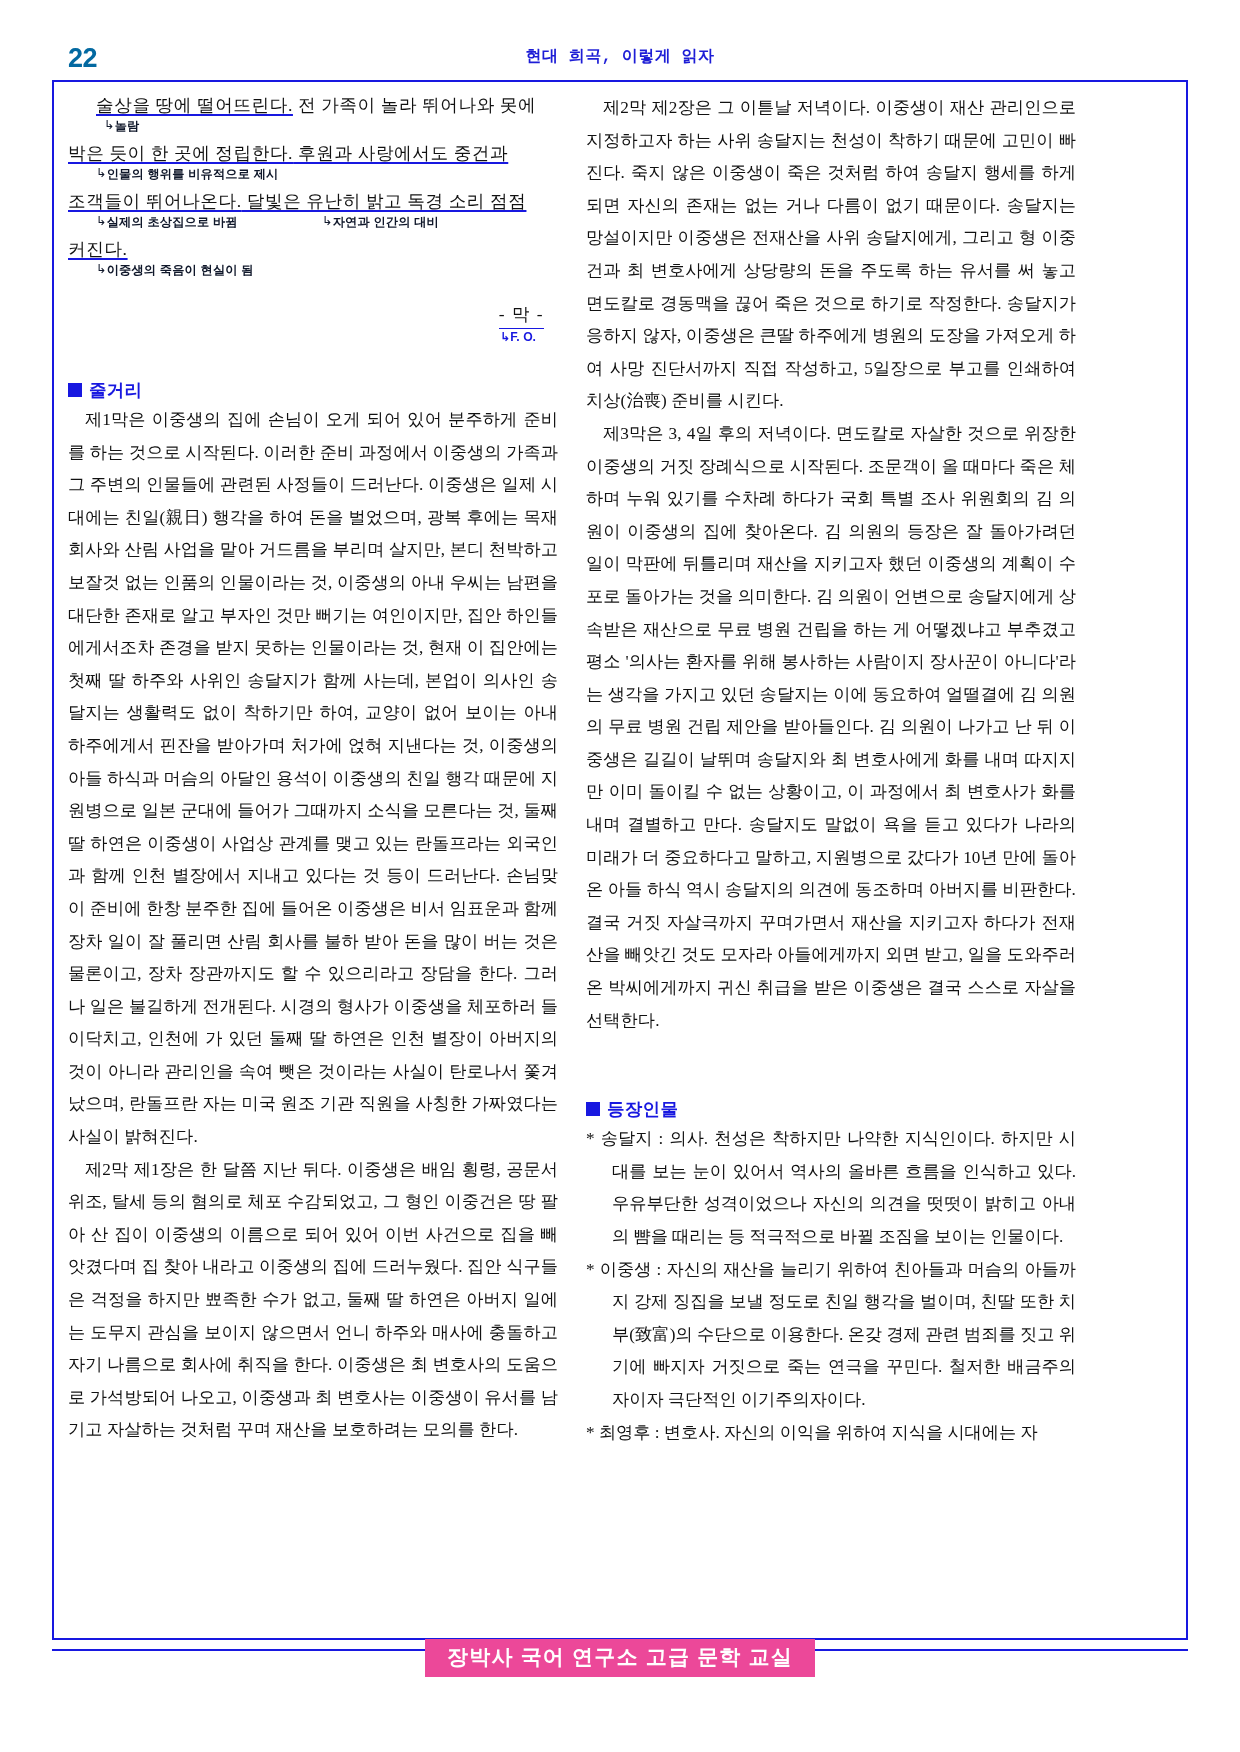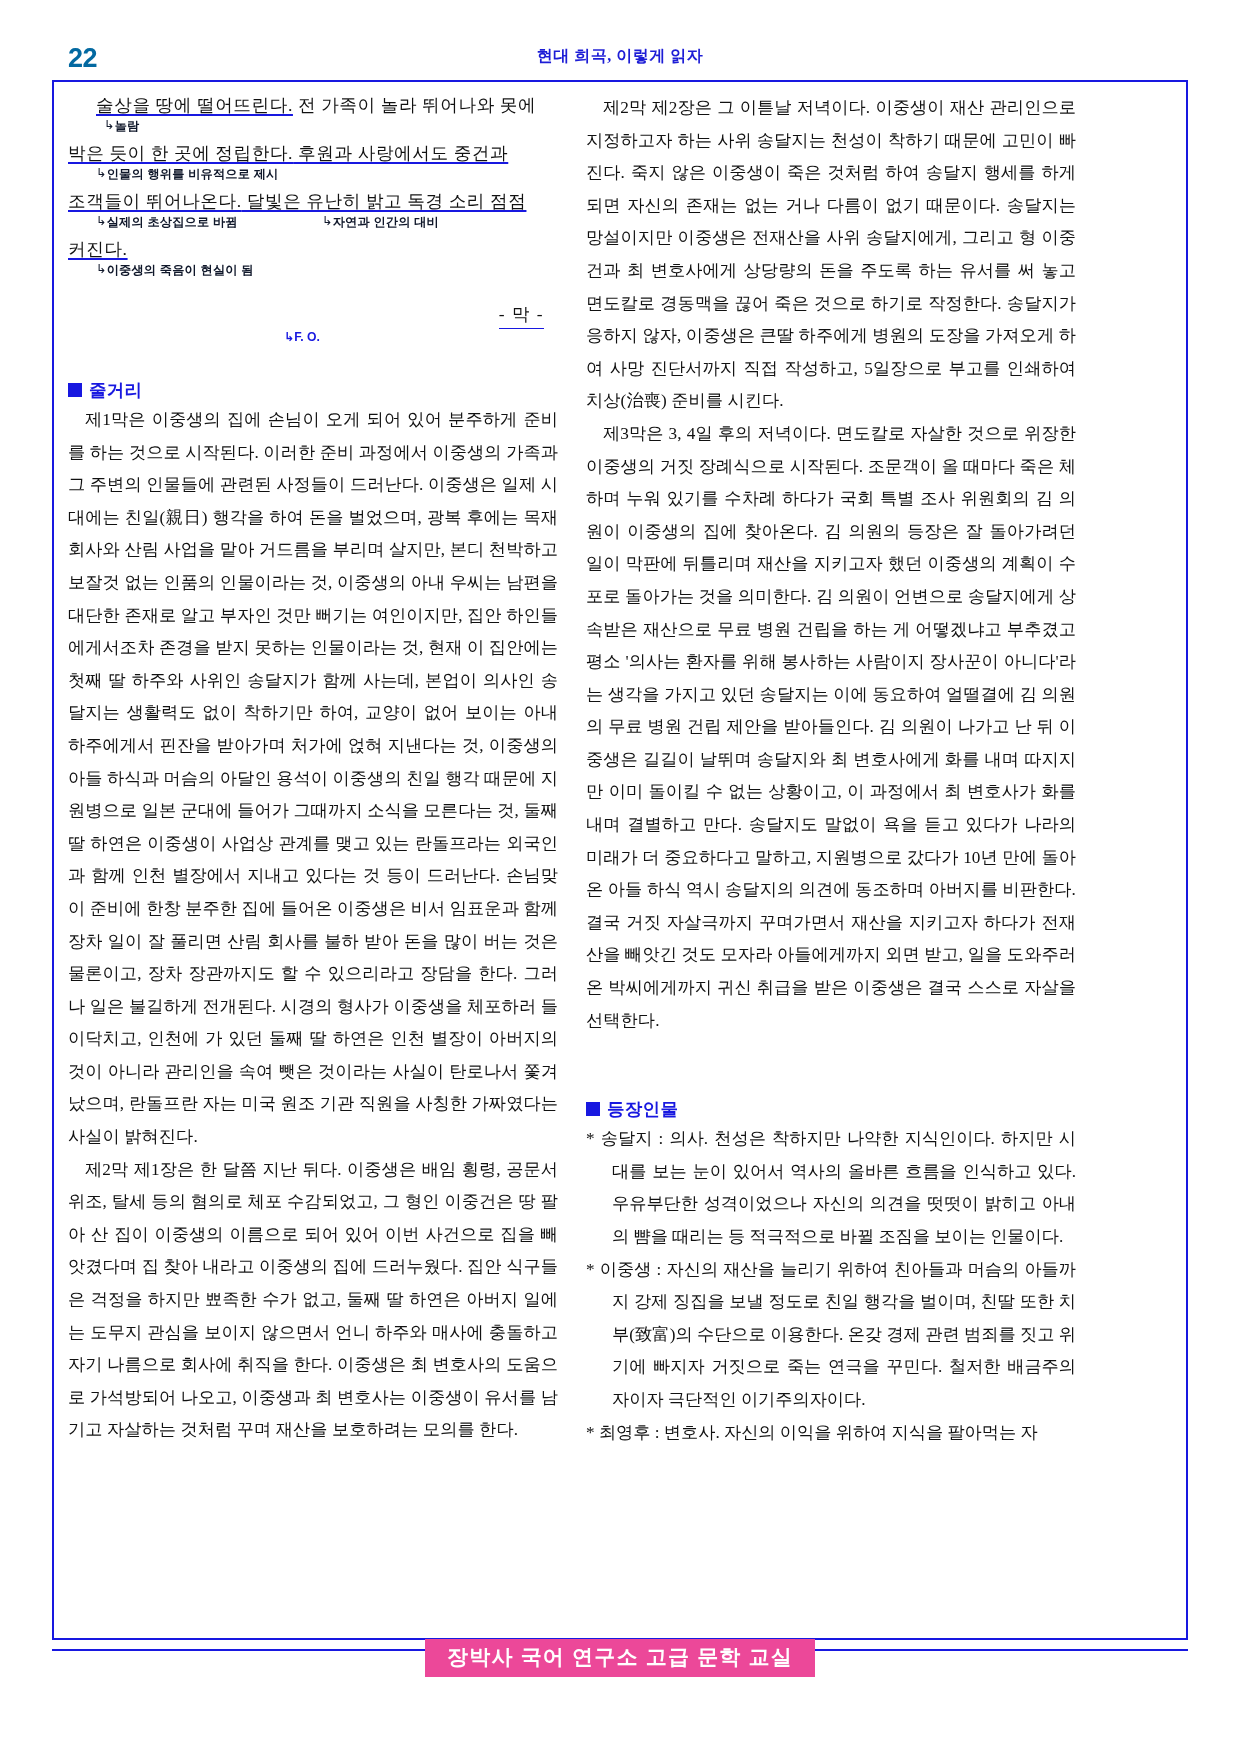--- a/index.html
+++ b/index.html
@@ -39,21 +39,21 @@
     font-size: 27px;
     color: #0369a1;
     letter-spacing: -0.5px;
   }
   .runhead-title {
     position: absolute;
     left: 0;
     right: 0;
     top: 4px;
     text-align: center;
-    font-family: Liberation Serif, serif;
+    font-family: Liberation Mono, monospace;
     font-weight: bold;
     font-size: 16px;
     color: #1d1dd6;
     letter-spacing: 0.5px;
   }
 
   
   .frame {
     position: absolute;
     left: 52px;
@@ -138,21 +138,21 @@
   }
   .curtain .mak {
     display: inline-block;
     font-size: 17.4px;
     color: #111111;
     border-bottom: 1.6px solid #1818e0;
     padding-bottom: 2px;
     letter-spacing: 1.5px;
   }
   .curtain-ann {
-    text-align: center;
+    text-align: right;
     padding-right: 22px;
     margin-top: 1px;
     font-family: "Liberation Sans", "DejaVu Sans", sans-serif;
     font-size: 12.2px;
     font-weight: bold;
     color: #1818e0;
   }
 
   
   .section-head {
@@ -282,21 +282,21 @@
       <p class="body indent">제2막 제2장은 그 이튿날 저녁이다. 이중생이 재산 관리인으로 지정하고자 하는 사위 송달지는 천성이 착하기 때문에 고민이 빠진다. 죽지 않은 이중생이 죽은 것처럼 하여 송달지 행세를 하게 되면 자신의 존재는 없는 거나 다름이 없기 때문이다. 송달지는 망설이지만 이중생은 전재산을 사위 송달지에게, 그리고 형 이중건과 최 변호사에게 상당량의 돈을 주도록 하는 유서를 써 놓고 면도칼로 경동맥을 끊어 죽은 것으로 하기로 작정한다. 송달지가 응하지 않자, 이중생은 큰딸 하주에게 병원의 도장을 가져오게 하여 사망 진단서까지 직접 작성하고, 5일장으로 부고를 인쇄하여 치상(治喪) 준비를 시킨다.</p>
       <p class="body indent">제3막은 3, 4일 후의 저녁이다. 면도칼로 자살한 것으로 위장한 이중생의 거짓 장례식으로 시작된다. 조문객이 올 때마다 죽은 체하며 누워 있기를 수차례 하다가 국회 특별 조사 위원회의 김 의원이 이중생의 집에 찾아온다. 김 의원의 등장은 잘 돌아가려던 일이 막판에 뒤틀리며 재산을 지키고자 했던 이중생의 계획이 수포로 돌아가는 것을 의미한다. 김 의원이 언변으로 송달지에게 상속받은 재산으로 무료 병원 건립을 하는 게 어떻겠냐고 부추겼고 평소 '의사는 환자를 위해 봉사하는 사람이지 장사꾼이 아니다'라는 생각을 가지고 있던 송달지는 이에 동요하여 얼떨결에 김 의원의 무료 병원 건립 제안을 받아들인다. 김 의원이 나가고 난 뒤 이중생은 길길이 날뛰며 송달지와 최 변호사에게 화를 내며 따지지만 이미 돌이킬 수 없는 상황이고, 이 과정에서 최 변호사가 화를 내며 결별하고 만다. 송달지도 말없이 욕을 듣고 있다가 나라의 미래가 더 중요하다고 말하고, 지원병으로 갔다가 10년 만에 돌아온 아들 하식 역시 송달지의 의견에 동조하며 아버지를 비판한다. 결국 거짓 자살극까지 꾸며가면서 재산을 지키고자 하다가 전재산을 빼앗긴 것도 모자라 아들에게까지 외면 받고, 일을 도와주러 온 박씨에게까지 귀신 취급을 받은 이중생은 결국 스스로 자살을 선택한다.</p>
 
       <div class="section-head tight">
         <span class="sq"></span>
         <span>등장인물</span>
       </div>
 
       <p class="char-item">* 송달지 : 의사. 천성은 착하지만 나약한 지식인이다. 하지만 시대를 보는 눈이 있어서 역사의 올바른 흐름을 인식하고 있다. 우유부단한 성격이었으나 자신의 의견을 떳떳이 밝히고 아내의 뺨을 때리는 등 적극적으로 바뀔 조짐을 보이는 인물이다.</p>
       <p class="char-item">* 이중생 : 자신의 재산을 늘리기 위하여 친아들과 머슴의 아들까지 강제 징집을 보낼 정도로 친일 행각을 벌이며, 친딸 또한 치부(致富)의 수단으로 이용한다. 온갖 경제 관련 범죄를 짓고 위기에 빠지자 거짓으로 죽는 연극을 꾸민다. 철저한 배금주의자이자 극단적인 이기주의자이다.</p>
-      <p class="char-item">* 최영후 : 변호사. 자신의 이익을 위하여 지식을 팔아먹는 자</p>
+      <p class="char-item">* 최영후 : 변호사. 자신의 이익을 위하여 지식을 시대에는 자</p>
 
     </div>
   </div>
 
   <div class="footer-rule"></div>
   <div class="footer">
     <span class="footer-banner">장박사 국어 연구소 고급 문학 교실</span>
   </div>
 
 </div>

